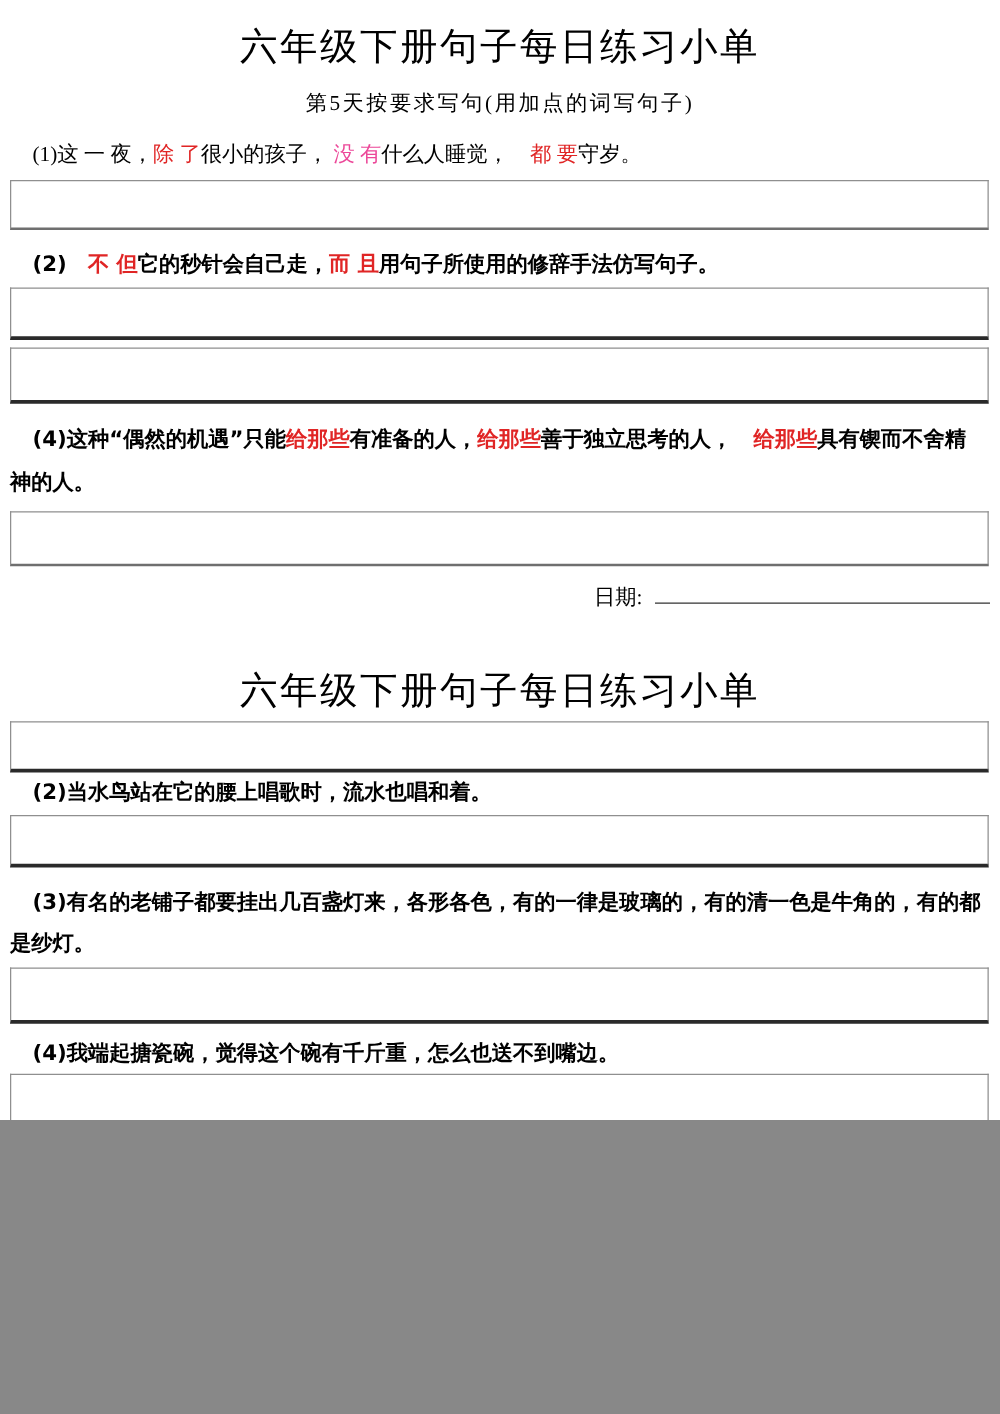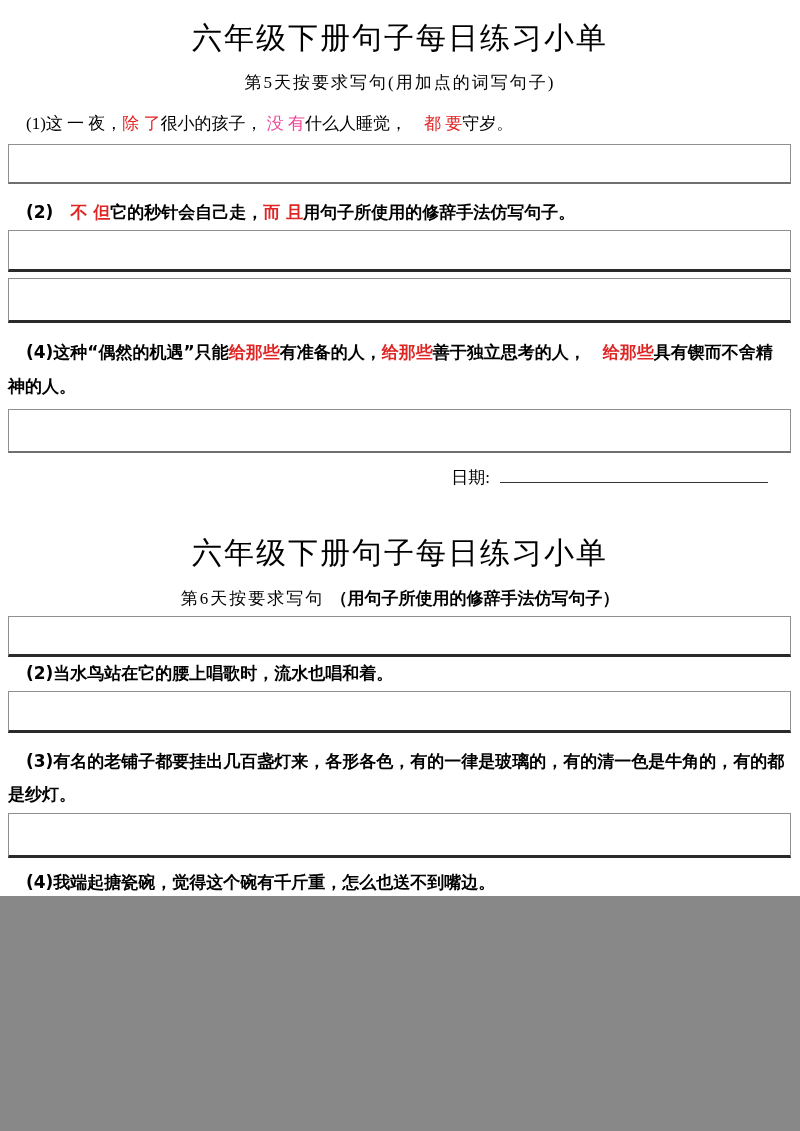--- a/index.html
+++ b/index.html
@@ -44,21 +44,21 @@
   .ansbox.light { border-bottom:2px solid #6f6f6f; }
   .b1 { margin-top:8px;  height:40px; }
   .b2 { margin-top:6px;  height:42px; }
   .b3 { margin-top:6px;  height:45px; }
   .b4 { margin-top:6px;  height:44px; }
   .b5 { margin-top:6px;  height:41px; }
   .b6 { margin-top:6px;  height:42px; }
   .b7 { margin-top:2px;  height:45px; }
   .b8 { margin-top:4px;  height:40px; }
   .daterow {
-    text-align:right; padding-right:32px; font-size:17px; line-height:22px;
+    text-align:right; padding-right:8px; font-size:17px; line-height:22px;
   }
   .daterow.d1 { margin-top:14px; }
   .daterow.d2 { margin-top:46px; font-size:18px; }
   .date-line {
     display:inline-block; width:268px; height:16px; margin-left:10px;
     border-bottom:1px solid #333; vertical-align:baseline;
   }
   .daterow.d2 .date-line { border-bottom:2px solid #222; width:272px; }
   .watermark {
     position:absolute; left:488px; top:1052px; font-size:46px; line-height:1;
@@ -84,21 +84,20 @@
     <div class="ansbox b3"></div>
 
     <p class="q boldq q4"><span>(4)这种“偶然的机遇”只能</span><span class="red" style="color: rgb(224, 37, 37);">给那些</span><span>有准备的人，</span><span class="red" style="color: rgb(224, 37, 37);">给那些</span><span>善于独立思考的人，　</span><span class="red" style="color: rgb(224, 37, 37);">给那些</span><span>具有锲而不舍精神的人。</span></p>
     <div class="ansbox b4 light"></div>
 
     <div class="daterow d1"><span>日期:</span><span class="date-line"></span></div>
   </div>
 
   <div>
     <div class="doc-title t2">六年级下册句子每日练习小单</div>
-    <div class="subtitle"><span>第6天按要求写句 </span><span class="sub-bold">（用句子所使用的修辞手法仿写句子）</span></div>
 
     <div class="ansbox b5"></div>
 
     <p class="q boldq q6">(2)当水鸟站在它的腰上唱歌时，流水也唱和着。</p>
     <div class="ansbox b6"></div>
 
     <p class="q boldq q7">(3)有名的老铺子都要挂出几百盏灯来，各形各色，有的一律是玻璃的，有的清一色是牛角的，有的都是纱灯。</p>
     <div class="ansbox b7"></div>
 
     <p class="q boldq q8">(4)我端起搪瓷碗，觉得这个碗有千斤重，怎么也送不到嘴边。</p>

